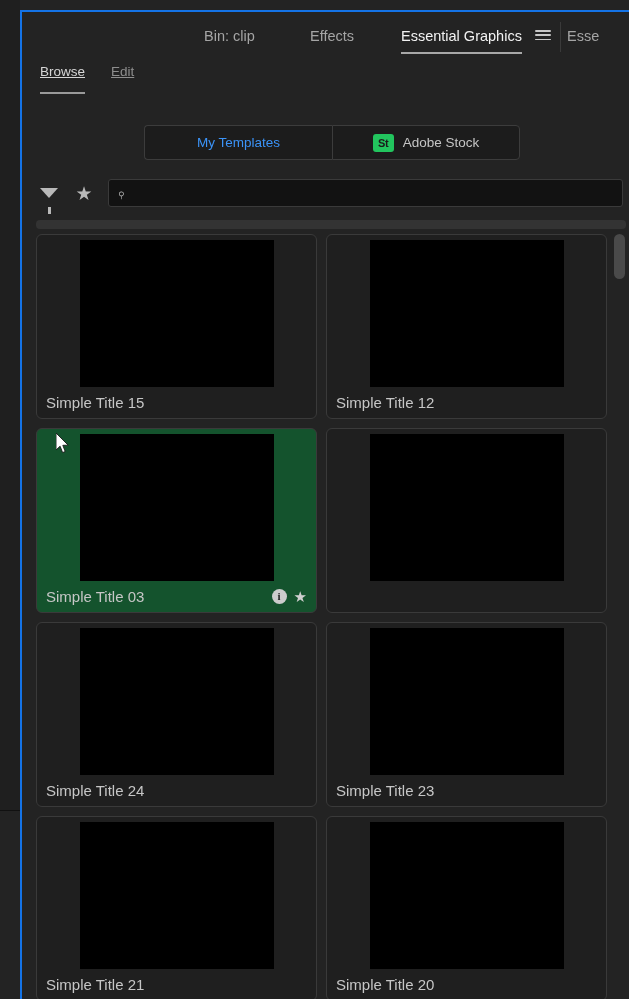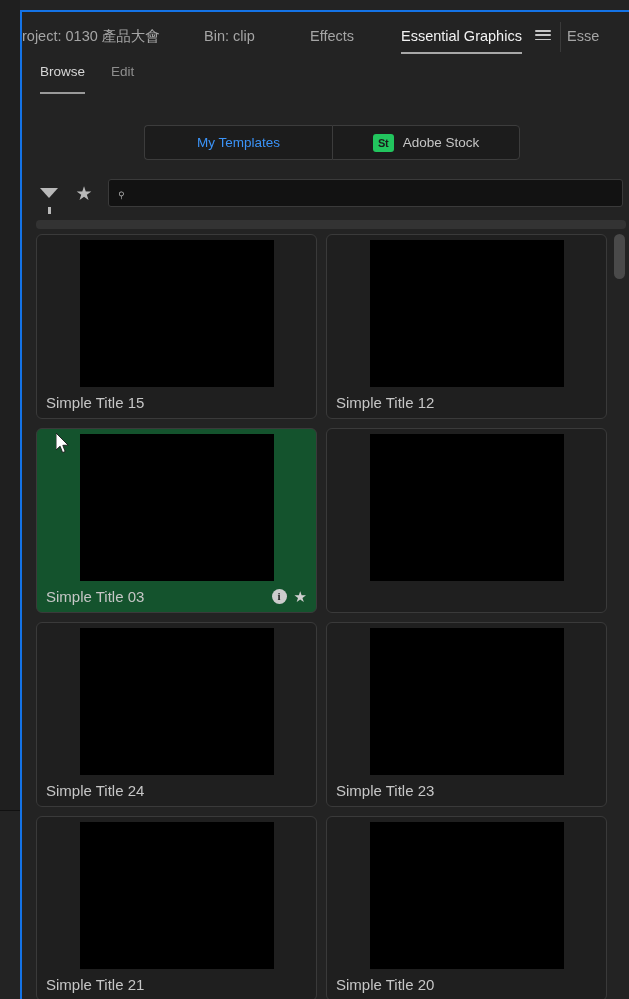--- a/index.html
+++ b/index.html
@@ -105,20 +105,21 @@
     height: 30px;
     display: flex;
     gap: 26px;
   }
   .subtab {
     position: relative;
     font-size: 13.5px;
     color: #8e8e8e;
     cursor: pointer;
     padding-bottom: 8px;
+    text-decoration: underline;
   }
   .subtab.active { color: #d6d6d6; }
   .subtab .sub-underline {
     position: absolute;
     left: 0; right: 0; bottom: 0;
     height: 2px;
     background: #9a9a9a;
   }
 
   
@@ -342,23 +343,20 @@
 <body>
 
 <div id="root">
 
   <div class="gutter"></div>
   <div class="gutter-lower"></div>
 
   <div class="panel">
 
     <div class="tabstrip">
-      <div class="tab" id="tab-project">
-        <span>roject: 0130 產品大會</span>
-      </div>
       <div class="tab" id="tab-bin">
         <span>Bin: clip</span>
       </div>
       <div class="tab" id="tab-effects">
         <span>Effects</span>
       </div>
       <div class="tab active" id="tab-eg">
         <span>Essential Graphics</span>
         <span class="tab-underline"></span>
       </div>

